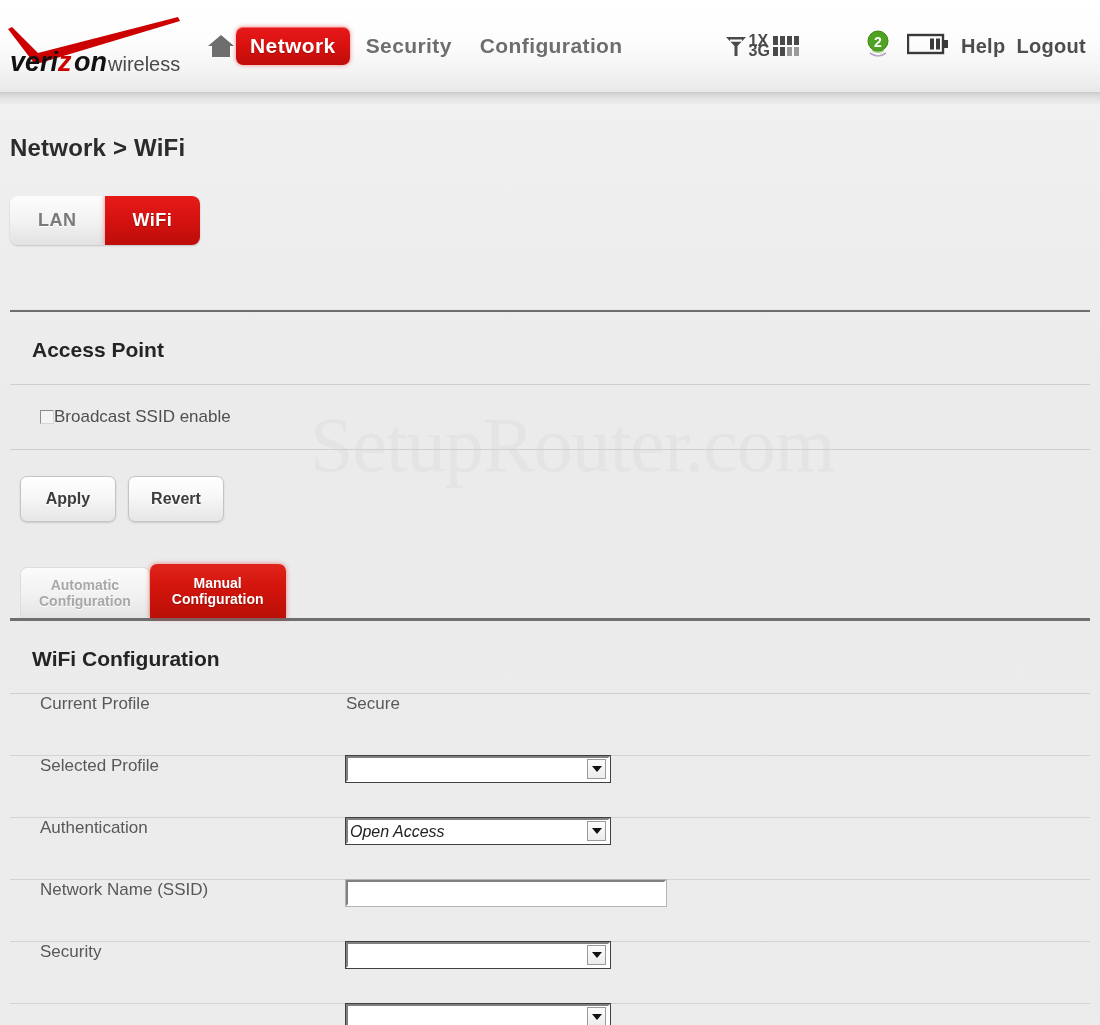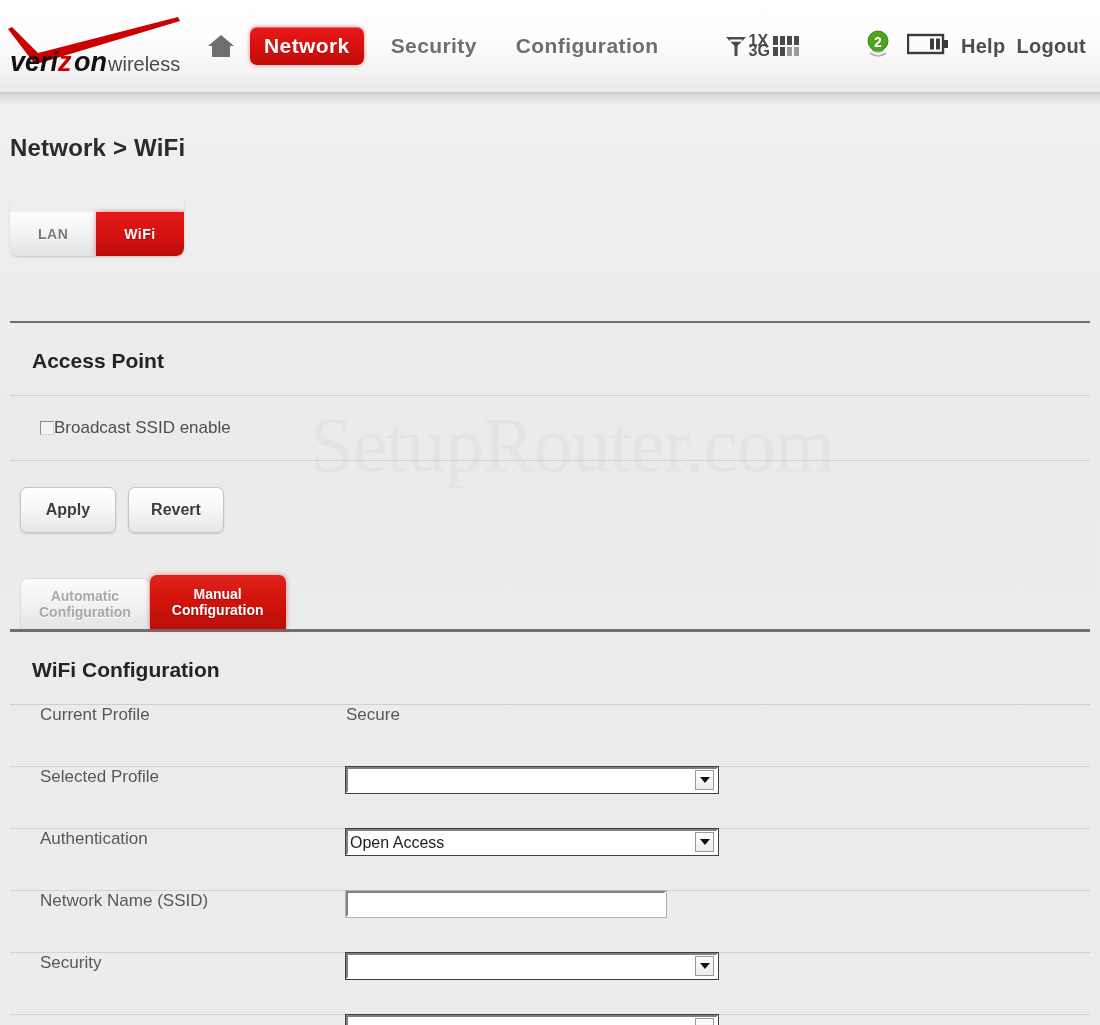--- a/index.html
+++ b/index.html
@@ -61,22 +61,22 @@
   .home-icon {
     margin-left: 16px;
     width: 30px; height: 30px;
     display: flex; align-items: center; justify-content: center;
   }
 
   
   .nav {
     display: flex;
     align-items: center;
-    margin-left: 14px;
-    gap: 15px;
+    margin-left: 0;
+    gap: 4px;
   }
   .nav-item {
     font-size: 21px;
     font-weight: bold;
     color: #6e6e6e;
     padding: 6px 12px;
     letter-spacing: 0.4px;
     white-space: nowrap;
     cursor: pointer;
   }
@@ -145,26 +145,25 @@
 
   
   .seg {
     display: inline-flex;
     margin-top: 34px;
     border-radius: 8px;
     overflow: hidden;
     box-shadow: 0 1px 2px rgba(0,0,0,0.18);
   }
   .seg-btn {
-    font-size: 14px;
+    font-size: 18px;
     font-weight: bold;
     padding: 14px 28px;
     cursor: pointer;
     letter-spacing: 0.5px;
-    margin-top: 16px;
   }
   .seg-btn.off {
     color: #7a7a7a;
     background: linear-gradient(to bottom, #fdfdfd 0%, #f3f3f3 50%, #e2e2e2 100%);
     text-shadow: 0 1px 0 #fff;
   }
   .seg-btn.on {
     color: #ffffff;
     background: linear-gradient(to bottom, #e61b19 0%, #d51210 48%, #bd0d0a 100%);
     text-shadow: 0 1px 1px rgba(0,0,0,0.3);
@@ -263,33 +262,34 @@
   }
   .form-label {
     width: 306px;
     flex: 0 0 306px;
     font-size: 17px;
     color: #585858;
   }
   .form-value { font-size: 17px; color: #585858; }
 
   select.win {
-    width: 372px;
+    width: 264px;
     height: 26px;
     font-size: 16px;
     font-family: "Liberation Sans", sans-serif;
     color: #222;
     background: #ffffff;
     border: 2px solid;
     border-color: #808080 #ffffff #ffffff #808080;
     outline: 1px solid #404040;
     border-radius: 0;
     padding: 0 2px;
     -webkit-appearance: none;
     appearance: none;
+    font-style: italic;
   }
   .select-wrap { position: relative; display: inline-block; }
   .select-wrap .arrow {
     position: absolute;
     right: 4px; top: 3px;
     width: 19px; height: 20px;
     background: linear-gradient(to bottom, #fdfdfd, #ececec);
     border: 1px solid #9a9a9a;
     pointer-events: none;
     display: flex; align-items: center; justify-content: center;

